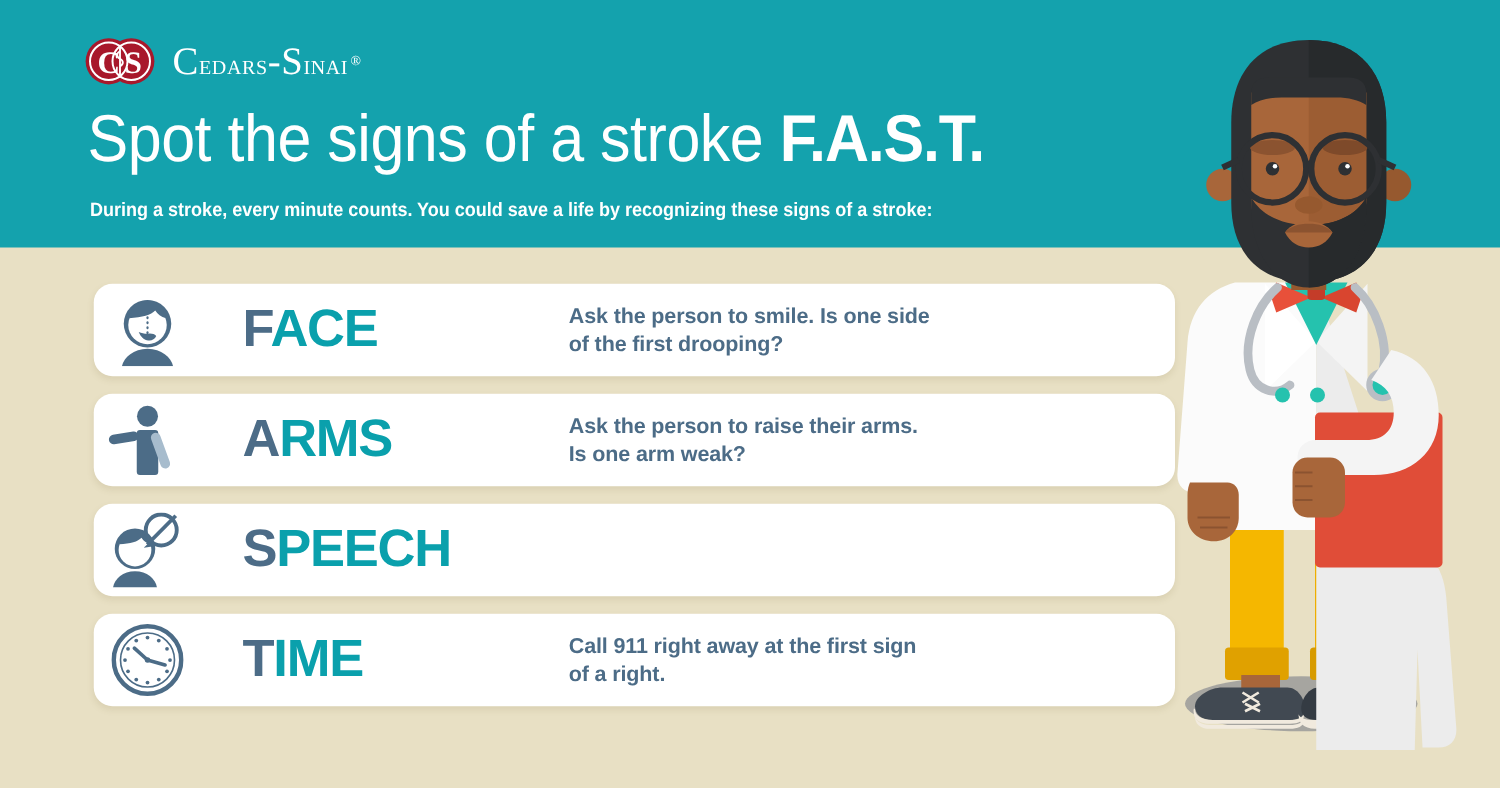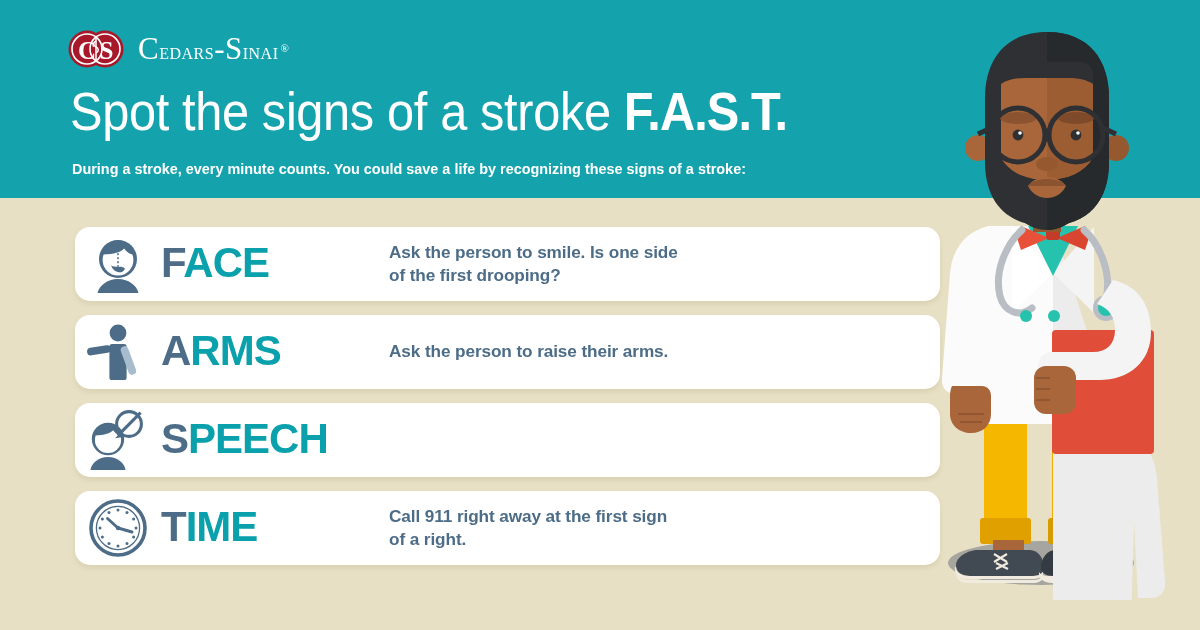--- a/index.html
+++ b/index.html
@@ -69,20 +69,21 @@
   #cards { position: absolute; left: 75px; top: 227px; width: 865px; }
   .card {
     position: relative;
     height: 74px;
     background: #ffffff;
     border-radius: 15px;
     box-shadow: 0 3px 5px rgba(120,105,60,0.13);
     margin-bottom: 14px;
     display: flex;
     align-items: center;
+    gap: 33px;
   }
   .card-icon {
     width: 86px;
     flex: 0 0 86px;
     display: flex; align-items: center; justify-content: center;
   }
   .card-word {
     flex: 0 0 228px;
     font-size: 42px;
     font-weight: 700;
@@ -172,20 +173,21 @@
         <svg width="66" height="56" viewBox="0 0 66 56">
           <circle cx="33" cy="9" r="8.4" fill="#4c6c87"></circle>
           <rect x="24.4" y="20" width="17.2" height="36" rx="2.6" fill="#4c6c87"></rect>
           <rect x="2" y="22.5" width="24" height="7.6" rx="3.8" fill="#4c6c87" transform="rotate(-9 14 26.3)"></rect>
           <rect x="39.5" y="21.5" width="7.8" height="30" rx="3.9" fill="#a7bccd" transform="rotate(-20 43.4 36.5)"></rect>
         </svg>
       </div>
       <div class="card-word"><span class="lead">A</span><span class="rest">RMS</span></div>
       <div class="card-desc">
         <div>Ask the person to raise their arms.</div>
+        <div>Is one arm weak?</div>
       </div>
     </div>
 
     <div class="card">
       <div class="card-icon">
         <svg width="64" height="60" viewBox="0 0 64 60">
           <path d="M22 47c-9.5 0-16.4 6-17.6 13h35.2C38.4 53 31.5 47 22 47z" fill="#4c6c87"></path>
           <circle cx="22" cy="29" r="16.2" fill="#4c6c87"></circle>
           <circle cx="22" cy="30" r="13.1" fill="#ffffff"></circle>
           <path d="M9.4 25.4C10.9 17.3 15.9 13.3 22 13.3c6 0 11 4 12.5 12.1-3.4-0.8-5.8-2.7-7.3-5.2-2.9 3.1-8.7 4.8-17.8 5.2z" fill="#4c6c87"></path>

